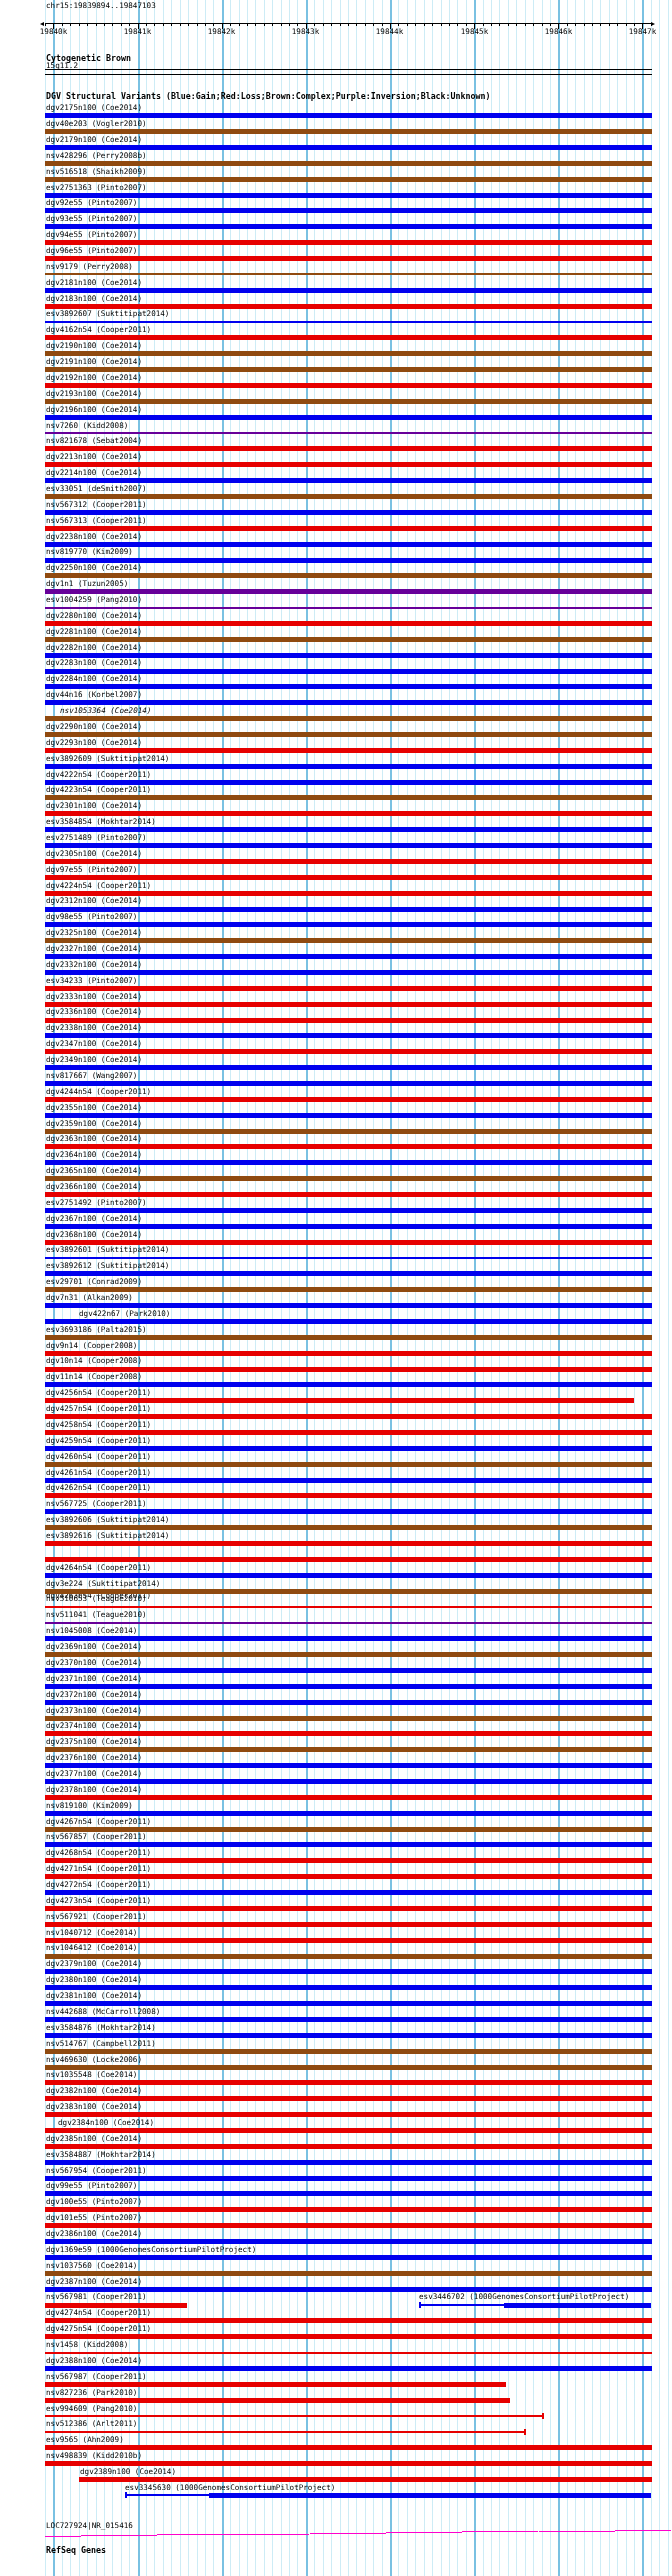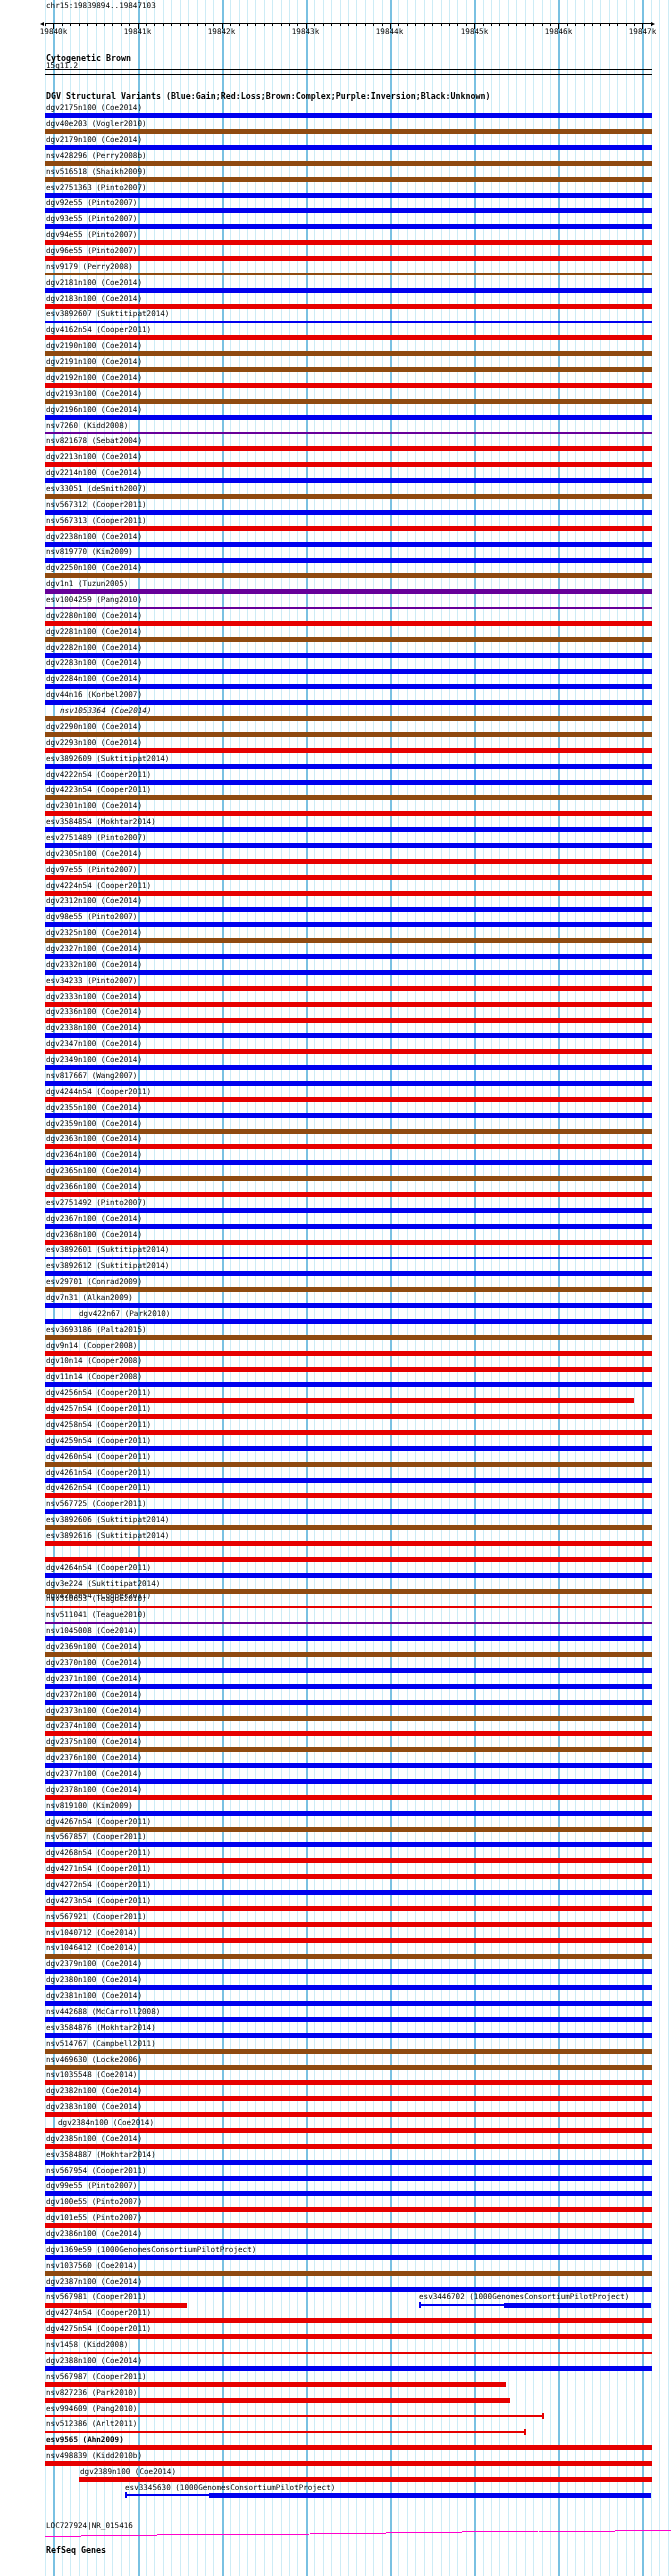--- a/index.html
+++ b/index.html
@@ -495,21 +495,21 @@
       <div class="lab" style="left:46px;top:2373px;">nsv567987 (Cooper2011)</div>
       <div class="vbar" style="left:45px;top:2382px;width:461px;background:#e60000;"></div>
       <div class="lab" style="left:46px;top:2389px;">nsv827236 (Park2010)</div>
       <div class="vbar" style="left:45px;top:2398px;width:465px;background:#e60000;"></div>
       <div class="lab" style="left:46px;top:2405px;">esv994609 (Pang2010)</div>
       <div class="vline" style="left:45px;top:2415px;width:498px;background:#e60000;"></div>
       <div class="vtick" style="left:542px;top:2413px;background:#e60000;"></div>
       <div class="lab" style="left:46px;top:2420px;">nsv512386 (Arlt2011)</div>
       <div class="vline" style="left:45px;top:2431px;width:480px;background:#e60000;"></div>
       <div class="vtick" style="left:524px;top:2429px;background:#e60000;"></div>
-      <div class="lab" style="left:46px;top:2436px;font-weight:bold;">esv9565 (Ahn2009)</div>
+      <div class="lab" style="left:46px;top:2436px;">esv9565 (Ahn2009)</div>
       <div class="vbar" style="left:45px;top:2445px;width:607px;background:#e60000;"></div>
       <div class="lab" style="left:46px;top:2452px;">nsv498839 (Kidd2010b)</div>
       <div class="vbar" style="left:45px;top:2461px;width:607px;background:#e60000;"></div>
       <div class="lab" style="left:80px;top:2468px;">dgv2389n100 (Coe2014)</div>
       <div class="vbar" style="left:79px;top:2477px;width:573px;background:#e60000;"></div>
       <div class="lab" style="left:125px;top:2484px;">esv3345630 (1000GenomesConsortiumPilotProject)</div>
       <div class="vtick" style="left:125px;top:2492px;background:#0000ee;"></div>
       <div class="vline" style="left:126px;top:2494px;width:83px;background:#0000ee;"></div>
       <div class="vbar" style="left:209px;top:2493px;width:442px;background:#0000ee;"></div>
     </div>

